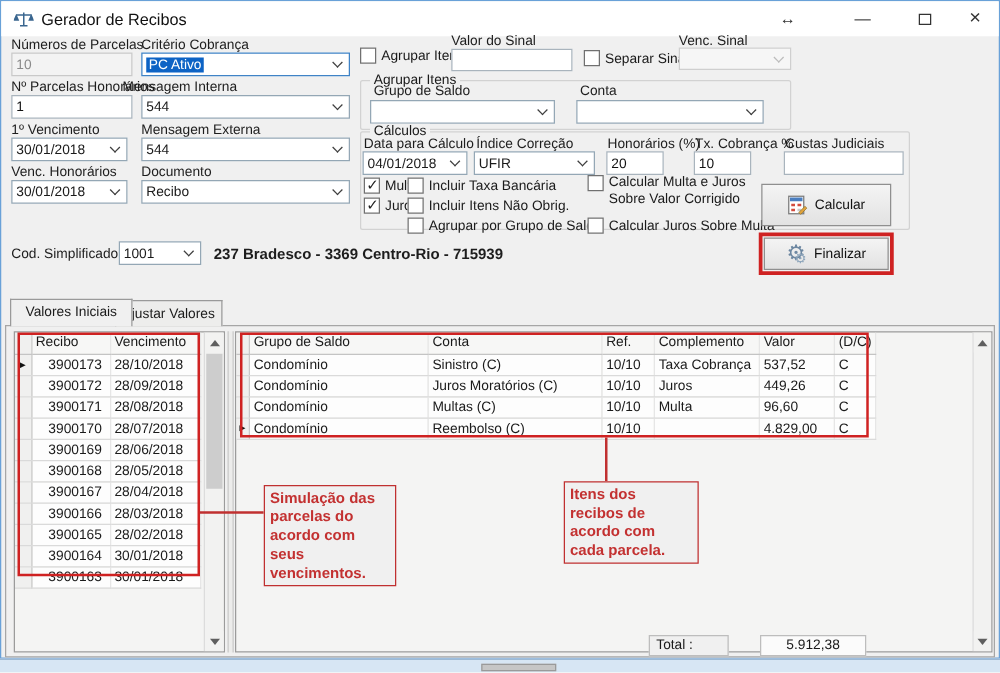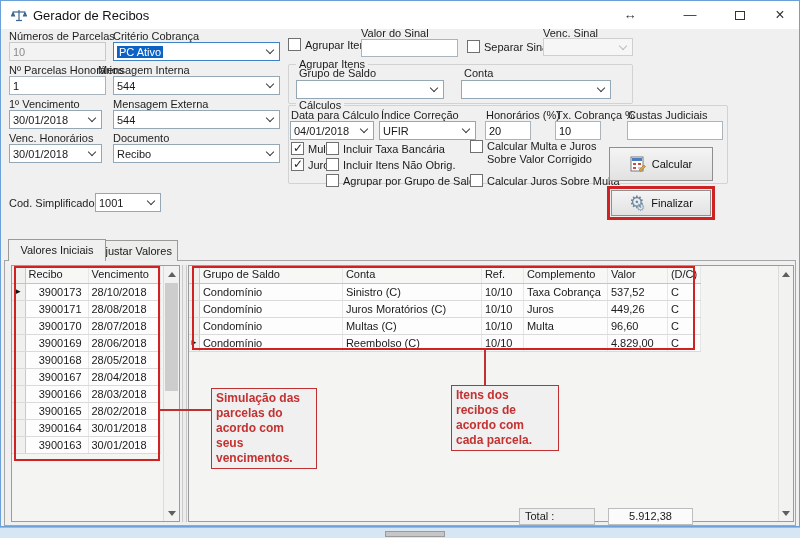--- a/index.html
+++ b/index.html
@@ -234,20 +234,21 @@
       <path d="M9 14 L14 9 L15.5 10.5 L10.5 15.5 Z" fill="#e0a33c" stroke="#8a6a20" stroke-width="0.5"></path>
     </svg>
     <span>Calcular</span>
   </button>
 
   <span class="lbl" style="left:8px;top:196px">Cod. Simplificado</span>
   <div class="combo" style="left:94px;top:192px;width:66px">
     <span class="val">1001</span>
       <span class="chev"></span>
   </div>
+  <span class="lbl bold" style="left:170px;top:195px">237 Bradesco - 3369 Centro-Rio - 715939</span>
 
   <div class="redbox" style="left:606px;top:185px;width:108px;height:34px"></div>
   <button class="btn" style="left:610px;top:189px;width:100px;height:26px">
     <span style="display:flex;align-items:flex-start">
         <span class="gearbig">⚙</span>
         <span class="gearsmall">⚙</span>
       </span>
     <span>Finalizar</span>
   </button>
 
@@ -262,20 +263,25 @@
             <th class="rowsel"></th>
             <th>Recibo</th>
             <th>Vencimento</th>
           </tr>
         </thead>
         <tbody>
           <tr>
             <td class="rowsel">►</td>
             <td>3900173</td>
             <td>28/10/2018</td>
+          </tr>
+          <tr>
+            <td class="rowsel"></td>
+            <td>3900172</td>
+            <td>28/09/2018</td>
           </tr>
           <tr>
             <td class="rowsel"></td>
             <td>3900171</td>
             <td>28/08/2018</td>
           </tr>
           <tr>
             <td class="rowsel"></td>
             <td>3900170</td>
             <td>28/07/2018</td>
@@ -393,20 +399,20 @@
     </div>
   </div>
   <div class="redbox" style="left:191px;top:265px;width:503px;height:84px;border-width:2px"></div>
 
   <div class="redline" style="left:159px;top:408px;width:51px;height:2px"></div>
   <div class="callout" style="left:210px;top:387px;width:106px">Simulação das parcelas do acordo com seus vencimentos.</div>
 
   <div class="redline" style="left:483px;top:349px;width:2px;height:35px"></div>
   <div class="callout" style="left:450px;top:384px;width:108px">Itens dos recibos de acordo com cada parcela.</div>
 
-  <span class="totbox" style="left:518px;top:507px;width:76px">Total :</span>
+  <span class="totbox" style="left:518px;top:507px;width:64px">Total :</span>
   <span class="totbox totval" style="left:607px;top:507px;width:85px">5.912,38</span>
 
 </div>
 
 <div class="behind">
   <div class="widget"></div>
 </div>
 
 </body></html>

